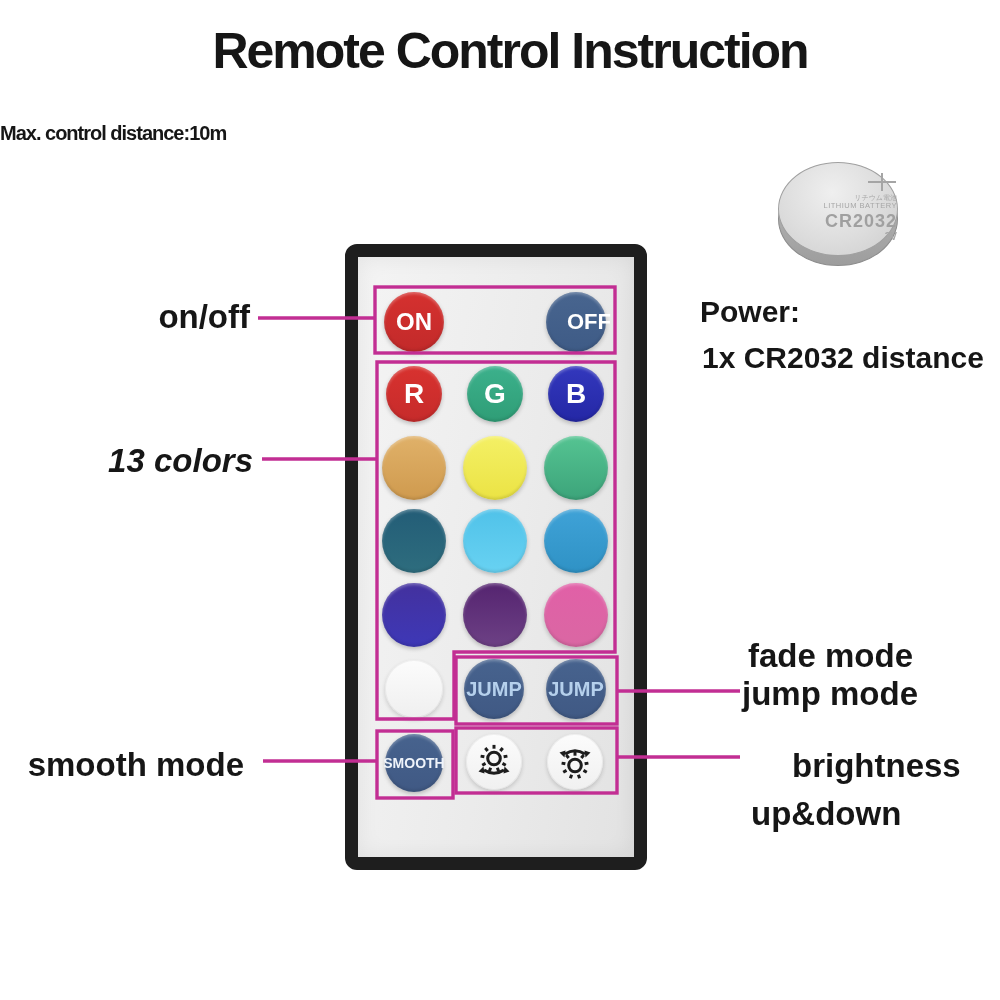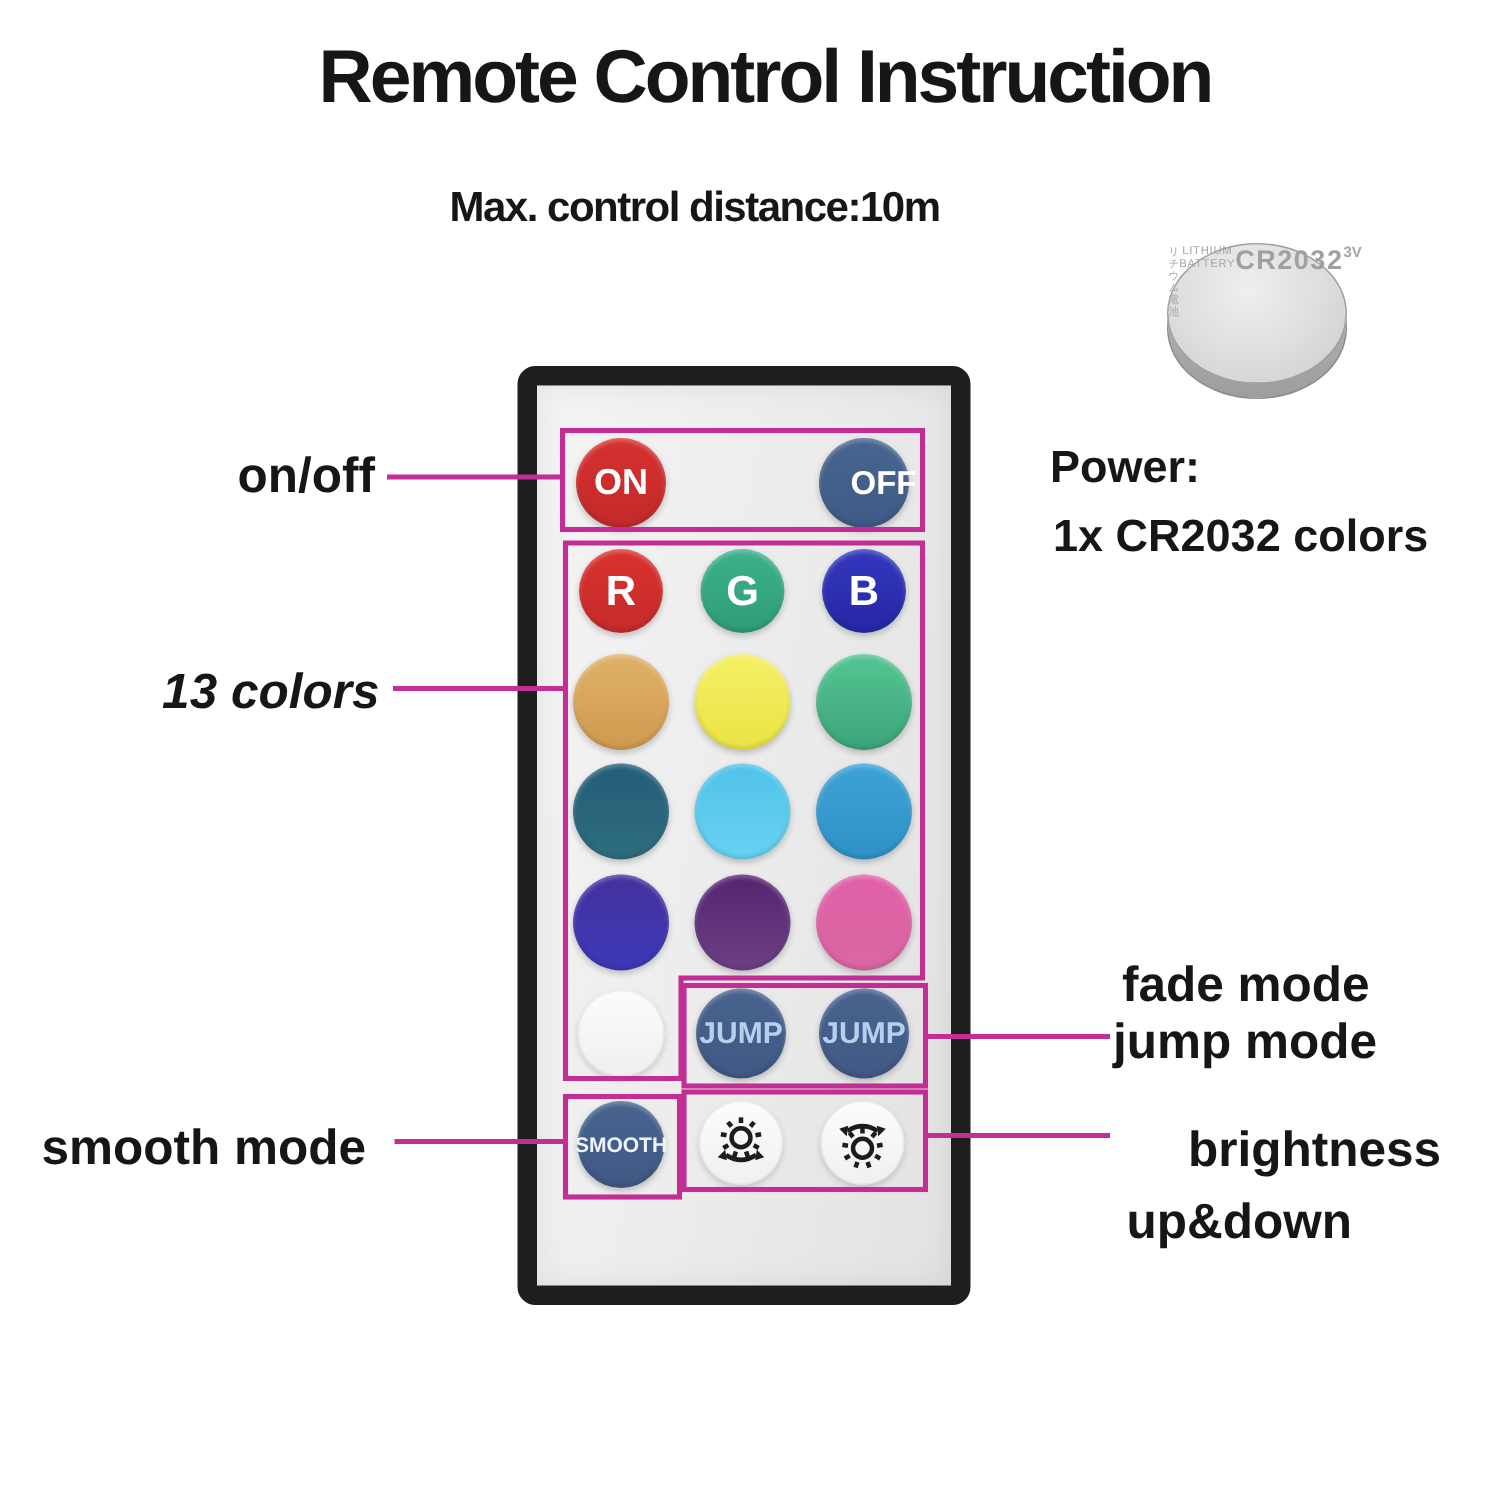--- a/index.html
+++ b/index.html
@@ -2,21 +2,21 @@
 <html><head>
 <meta charset="utf-8">
 <style>
   html,body{margin:0;padding:0;}
   body{width:1000px;height:1000px;position:relative;background:#ffffff;overflow:hidden;
        font-family:"Liberation Sans", sans-serif;color:#161616;}
   .abs{position:absolute;}
 
   
   .title{top:22px;left:20px;width:980px;text-align:center;font-size:50px;font-weight:700;letter-spacing:-2px;}
-  .subtitle{top:122px;left:0;width:926px;text-align:center;font-size:28px;font-weight:700;letter-spacing:-1px;}
+  .subtitle{top:122px;left:0;width:926px;text-align:left;font-size:20px;font-weight:700;letter-spacing:-1px;}
 
   
   .callout{font-size:33px;font-weight:700;line-height:1.0;}
   .lbl-onoff{top:300px;left:0;width:250px;text-align:right;}
   .lbl-13colors{top:444px;left:0;width:253px;text-align:right;font-style:italic;}
   .lbl-smooth{top:748px;left:0;width:244px;text-align:right;}
   .lbl-fade{top:639px;left:748px;}
   .lbl-jump{top:677px;left:742px;}
   .lbl-bright{top:749px;left:792px;}
   .lbl-updown{top:797px;left:751px;}
@@ -24,21 +24,21 @@
   
   .power-label{top:295px;left:700px;font-size:30px;font-weight:700;}
   .power-value{top:341px;left:702px;font-size:30px;font-weight:700;}
 
   
   .battery{top:162px;left:778px;width:118px;height:104px;}
   .bat-rim{position:absolute;top:10px;left:0;width:118px;height:92px;border-radius:50%;
            background:linear-gradient(180deg,#bdbdbd,#9d9d9d);border:1px solid #8c8c8c;}
   .bat-face{position:absolute;top:0;left:0;width:118px;height:92px;border-radius:50%;
             background:radial-gradient(ellipse at 45% 32%,#efefef 0%,#dddddd 55%,#cccccc 100%);
-            border:1px solid #a0a0a0;display:flex;align-items:flex-start;}
+            border:1px solid #a0a0a0;display:flex;flex-direction:column;align-items:flex-end;}
   .bat-plus{margin-top:9px;}
   .bat-t{color:#a6a6a6;text-align:center;line-height:1.15;}
   .bat-t1{font-size:7px;margin-top:2px;}
   .bat-t2{font-size:7.5px;letter-spacing:.5px;}
   .bat-t3{font-size:18px;font-weight:700;color:#a0a0a0;letter-spacing:1px;}
   .bat-t4{font-size:10px;font-weight:700;}
 
   
   .remote{top:244px;left:345px;width:276px;height:600px;border:13px solid #1e1e1e;border-radius:12px;
           background:linear-gradient(100deg,#f4f4f4 0%,#ebebeb 55%,#e2e2e2 100%);
@@ -82,21 +82,21 @@
       <line x1="15" y1="1" x2="15" y2="19" stroke="#a5a5a5" stroke-width="2"></line>
     </svg>
     <div class="bat-t bat-t1">リチウム電池</div>
     <div class="bat-t bat-t2">LITHIUM BATTERY</div>
     <div class="bat-t bat-t3">CR2032</div>
     <div class="bat-t bat-t4">3V</div>
   </div>
 </div>
 
 <div class="abs power-label">Power:</div>
-<div class="abs power-value">1x CR2032 colors</div>
+<div class="abs power-value">1x CR2032 distance</div>
 
 <div class="abs callout lbl-onoff">on/off</div>
 <div class="abs callout lbl-13colors">13 colors</div>
 <div class="abs callout lbl-smooth">smooth mode</div>
 <div class="abs callout lbl-fade">fade mode</div>
 <div class="abs callout lbl-jump">jump mode</div>
 <div class="abs callout lbl-bright">brightness</div>
 <div class="abs callout lbl-updown">up&amp;down</div>
 
 <div class="abs remote">

